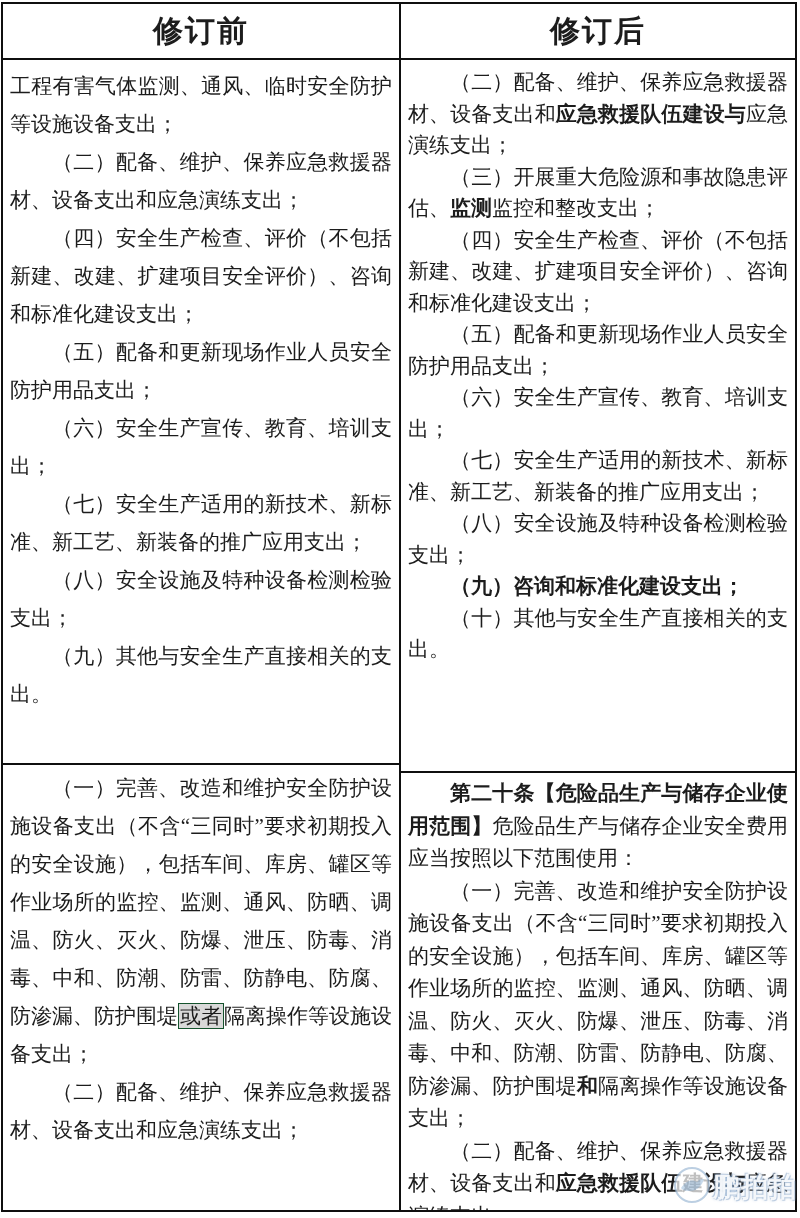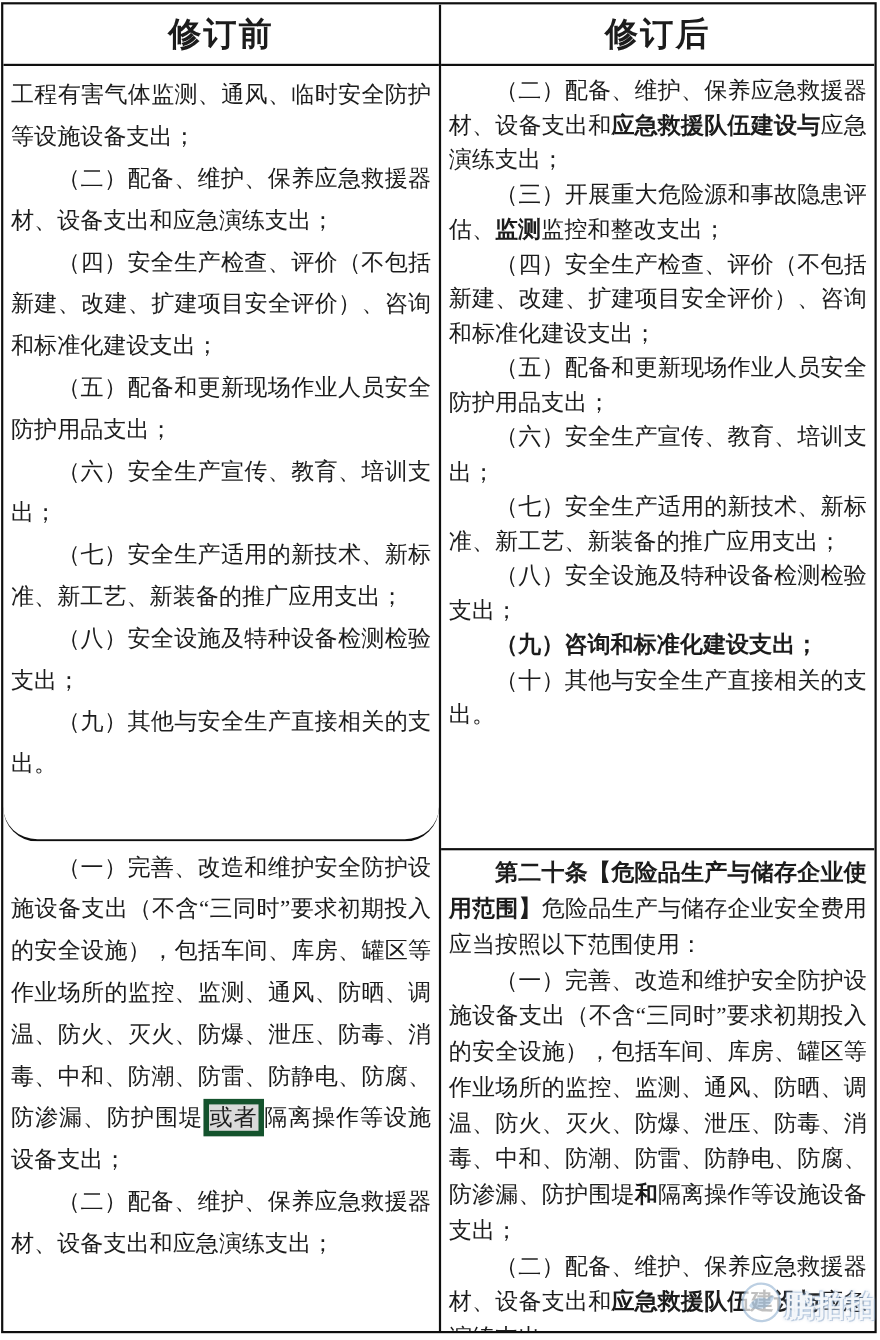--- a/index.html
+++ b/index.html
@@ -28,32 +28,32 @@
     display:flex;align-items:center;justify-content:center;
     font-size:30px;font-weight:700;letter-spacing:2px;
   }
   .body-cell{
     padding:7px 7px 0 7px;
     font-size:21px;
     overflow:hidden;
     text-align:justify;
   }
   .row1{border-bottom:2px solid #0f0f0f;}
-  .col-before .row1{flex:0 0 696px;border-radius:31px;}
+  .col-before .row1{flex:0 0 696px;}
   .col-after  .row1{flex:0 0 704px;}
   .row2{flex:1 1 auto;padding-top:4px;}
   .col-before .body-cell{line-height:38px;}
   .col-after  .row1{line-height:31.5px;}
   .col-after  .row2{line-height:32.5px;}
   .para{margin:0;text-align:justify;}
   .para.indent{text-indent:2em;}
   .seg-bold{font-weight:700;}
   .seg-box{
     background:#d9d9d9;
-    border:5px solid #14532d;
+    border:1px solid #14532d;
     padding:0 1px;
   }
   .watermark{
     position:absolute;right:3px;bottom:10px;
     display:flex;align-items:center;gap:2px;
     z-index:5;pointer-events:none;
   }
   .wm-circle{display:block;opacity:0.9;}
   .wm-text{
     font-size:27px;font-weight:700;letter-spacing:1px;

